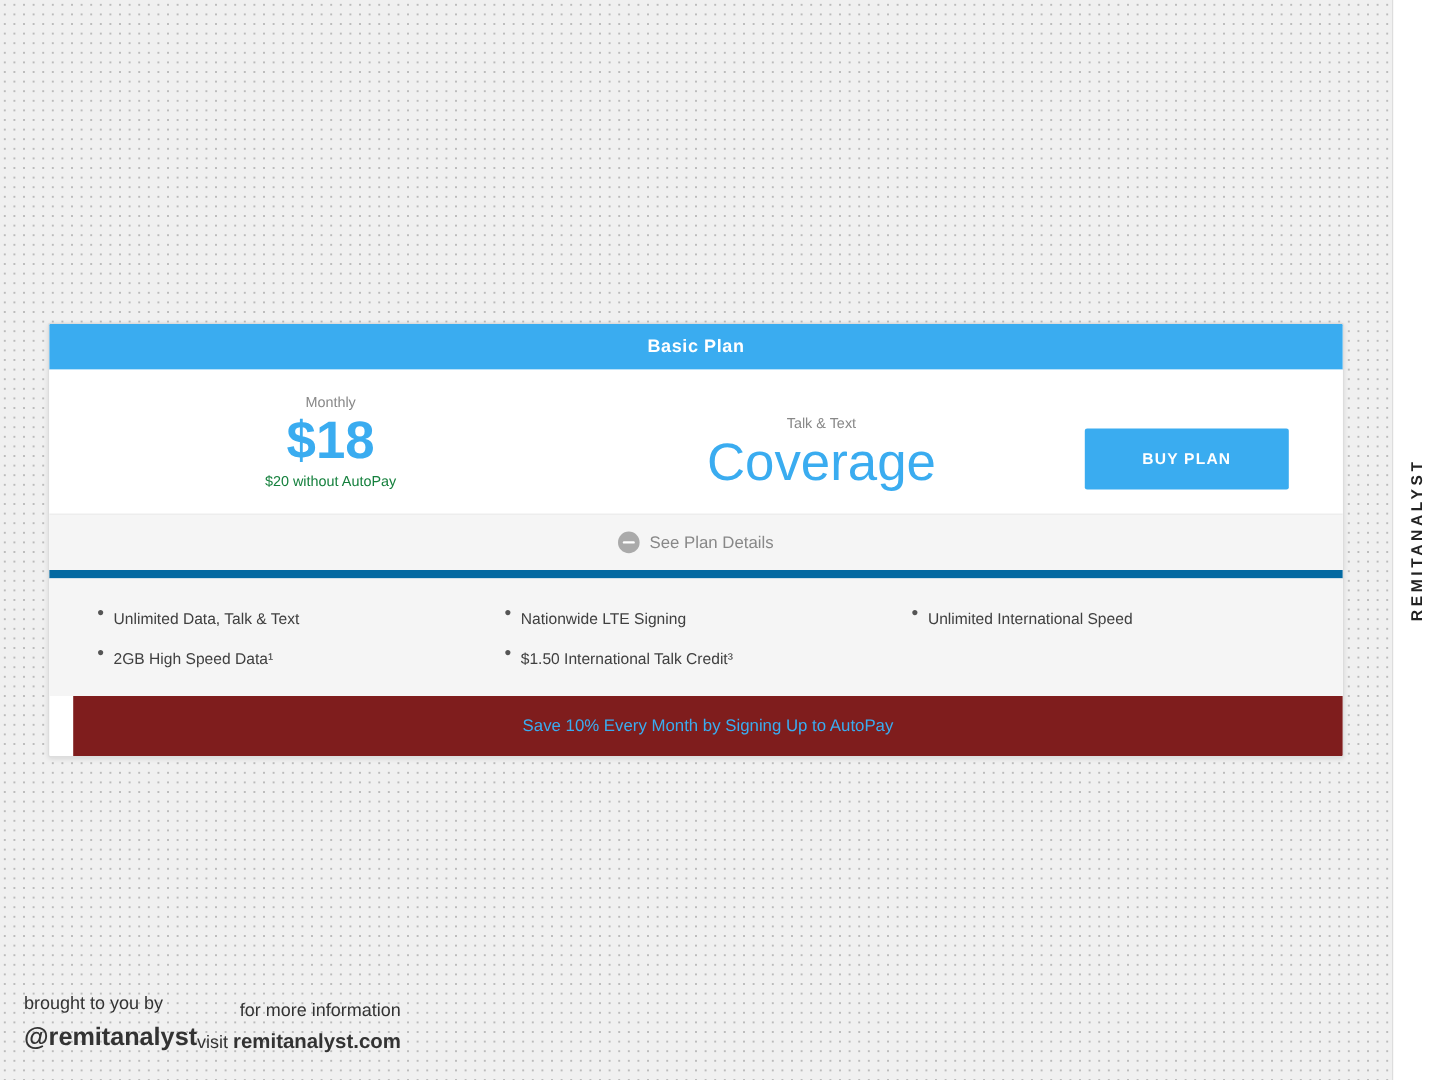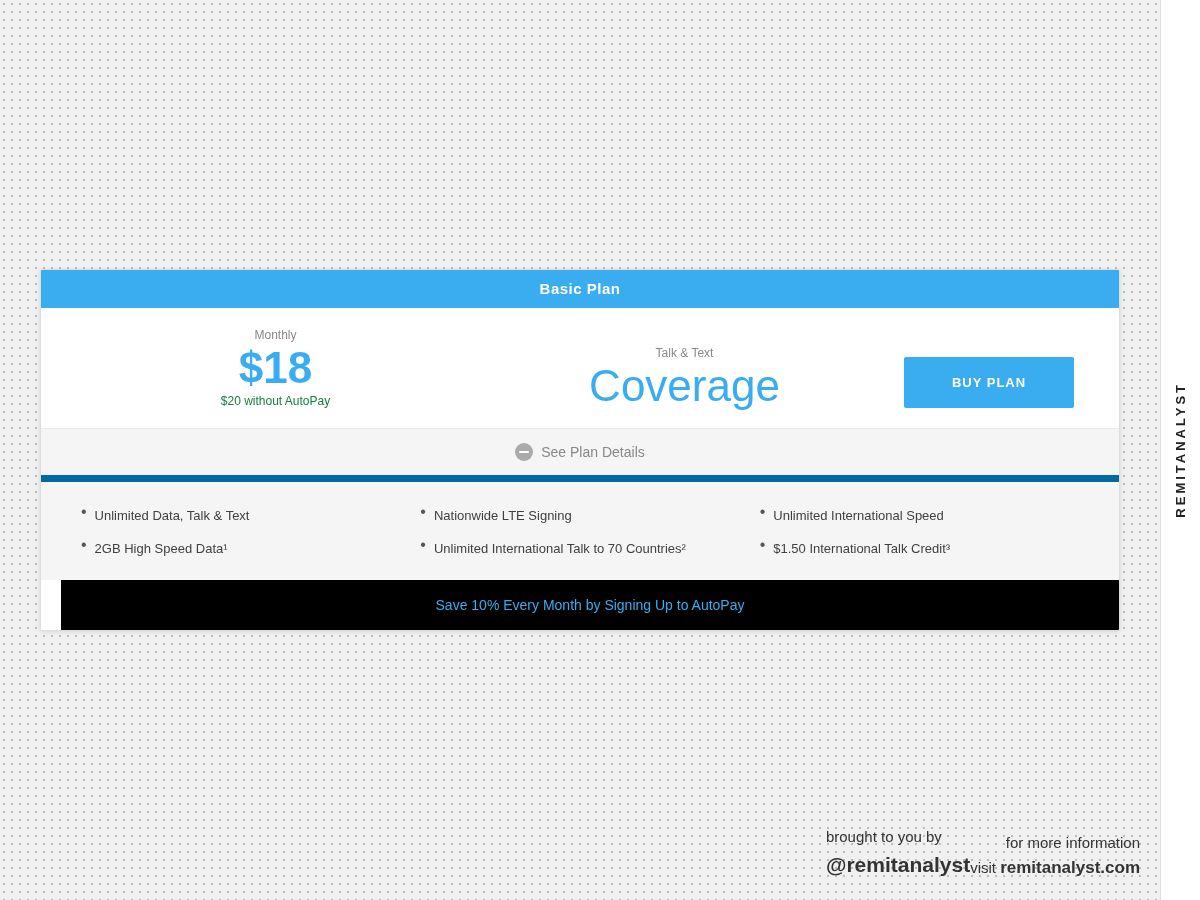--- a/index.html
+++ b/index.html
@@ -201,37 +201,37 @@
       margin-right: 8px;
       flex-shrink: 0;
       font-size: 16px;
       line-height: 1.3;
     }
 
     
     .autopay-row {
       padding: 16px 20px;
       text-align: center;
-      background: #000000;
+      background: #7f1d1d;
       margin-left: 20px;
     }
 
     .autopay-row .autopay-text {
       font-size: 14px;
       color: #3aacf0;
     }
 
     
     .footer {
       position: absolute;
       bottom: 20px;
       left: 20px;
       right: 60px;
       display: flex;
-      justify-content: flex-end;
+      justify-content: flex-start;
       align-items: flex-end;
     }
 
     .footer-left {
       font-size: 15px;
       color: #333;
       line-height: 1.5;
     }
 
     .footer-left .handle {
@@ -302,23 +302,20 @@
         <span>Unlimited Data, Talk &amp; Text</span>
       </div>
       <div class="feature-item">
         <span>Nationwide LTE Signing</span>
       </div>
       <div class="feature-item">
         <span>Unlimited International Speed</span>
       </div>
       <div class="feature-item">
         <span>2GB High Speed Data¹</span>
-      </div>
-      <div class="feature-item">
-        <span>Unlimited International Talk to 70 Countries²</span>
       </div>
       <div class="feature-item">
         <span>$1.50 International Talk Credit³</span>
       </div>
     </div>
 
     <div class="autopay-row">
       <span class="autopay-text">Save 10% Every Month by Signing Up to AutoPay</span>
     </div>
 

